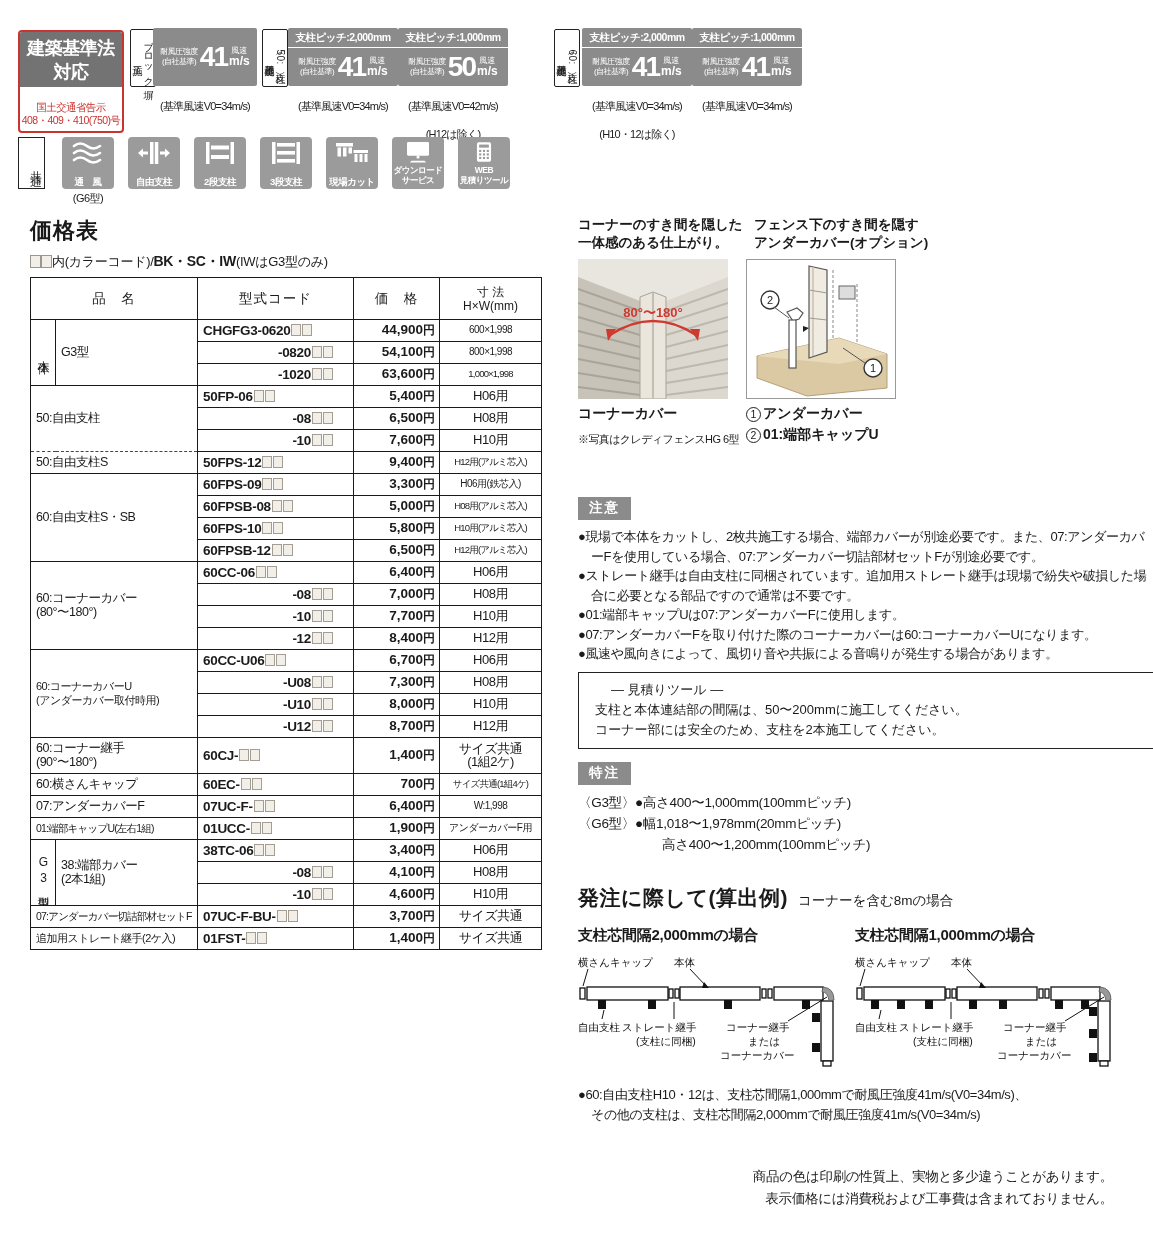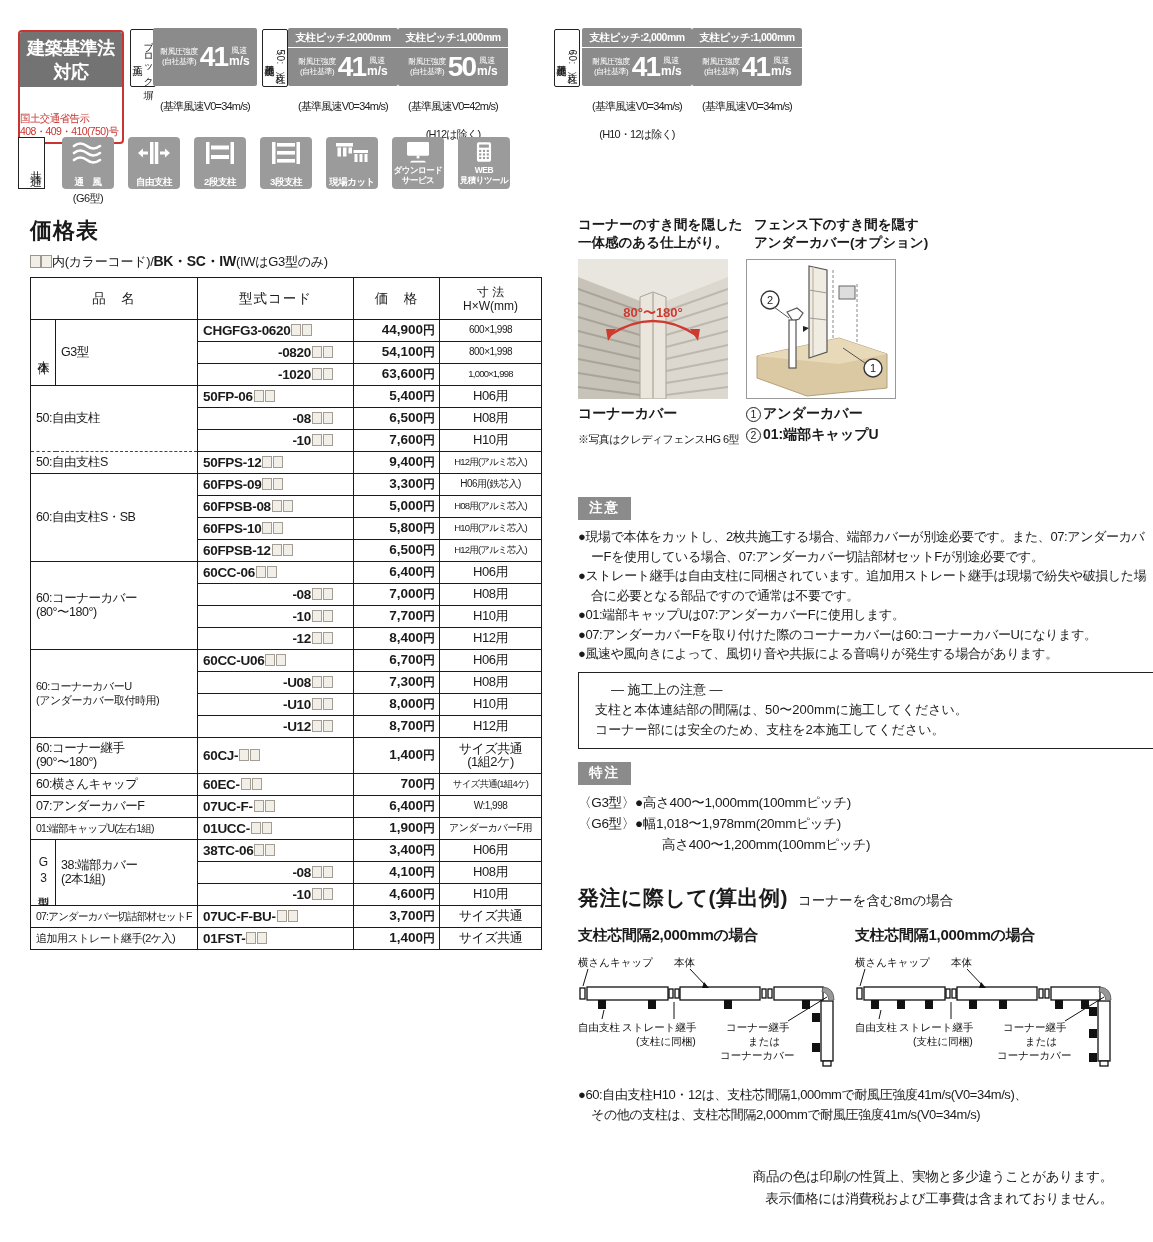--- a/index.html
+++ b/index.html
@@ -4,21 +4,21 @@
 <style>
   * { margin:0; padding:0; box-sizing:border-box; }
   html,body { background:#fff; }
   body { font-family:"Liberation Sans", sans-serif; color:#1a1a1a; }
   #page { position:relative; width:1153px; height:1242px; background:#fff; overflow:hidden; }
 
   
   .abs { position:absolute; }
   .cert-badge { left:18px; top:30px; width:106px; border:2px solid #c93430; border-radius:4px; overflow:hidden; background:#fff; }
   .cert-top { background:#737373; color:#fff; font-weight:bold; font-size:18px; text-align:center; padding:4px 0 3px; letter-spacing:-0.5px; }
-  .cert-sub { color:#c93430; font-size:10.5px; line-height:13px; padding:5px 0 4px; letter-spacing:-0.6px;margin-top:20px; }
+  .cert-sub { color:#c93430; font-size:10.5px; line-height:13px; text-align:center; padding:14px 0 4px; letter-spacing:-0.6px; }
   .vbox { border:1.5px solid #222; background:#fff; writing-mode:vertical-rl; white-space:pre-line; font-size:10px; line-height:11px; text-align:center; padding:3px 1px; height:58px; width:26px; letter-spacing:0.5px; border-radius:2px; }
   .vbox1 { left:130px; top:29px; }
   .vbox2 { left:262px; top:29px; }
   .vbox3 { left:554px; top:29px; }
   .bset { top:28px; width:110px; }
   .bset-a { left:153px; width:104px; }
   .bset-b { left:288px; }
   .bset-c { left:398px; }
   .bset-d { left:582px; }
   .bset-e { left:692px; }
@@ -609,21 +609,21 @@
   <div class="abs" id="rc-notice">
     <span class="gbadge">注意</span>
     <div id="notice-list">
         <div class="nbul">●現場で本体をカットし、2枚共施工する場合、端部カバーが別途必要です。また、07:アンダーカバーFを使用している場合、07:アンダーカバー切詰部材セットFが別途必要です。</div>
         <div class="nbul">●ストレート継手は自由支柱に同梱されています。追加用ストレート継手は現場で紛失や破損した場合に必要となる部品ですので通常は不要です。</div>
         <div class="nbul">●01:端部キャップUは07:アンダーカバーFに使用します。</div>
         <div class="nbul">●07:アンダーカバーFを取り付けた際のコーナーカバーは60:コーナーカバーUになります。</div>
         <div class="nbul">●風速や風向きによって、風切り音や共振による音鳴りが発生する場合があります。</div>
       </div>
     <div class="cbox">
-      <div class="cbox-title">— 施工上の注意 —</div>
+      <div class="cbox-title">— 見積りツール —</div>
       <div class="cbox-line">支柱と本体連結部の間隔は、50〜200mmに施工してください。</div>
       <div class="cbox-line">コーナー部には安全のため、支柱を2本施工してください。</div>
     </div>
     <div id="custom-sec">
       <span class="gbadge">特注</span>
       <div id="custom-lines">
           <div class="cline">〈G3型〉●高さ400〜1,000mm(100mmピッチ)</div>
           <div class="cline">〈G6型〉●幅1,018〜1,978mm(20mmピッチ)</div>
           <div class="cline indent2">高さ400〜1,200mm(100mmピッチ)</div>
         </div>

